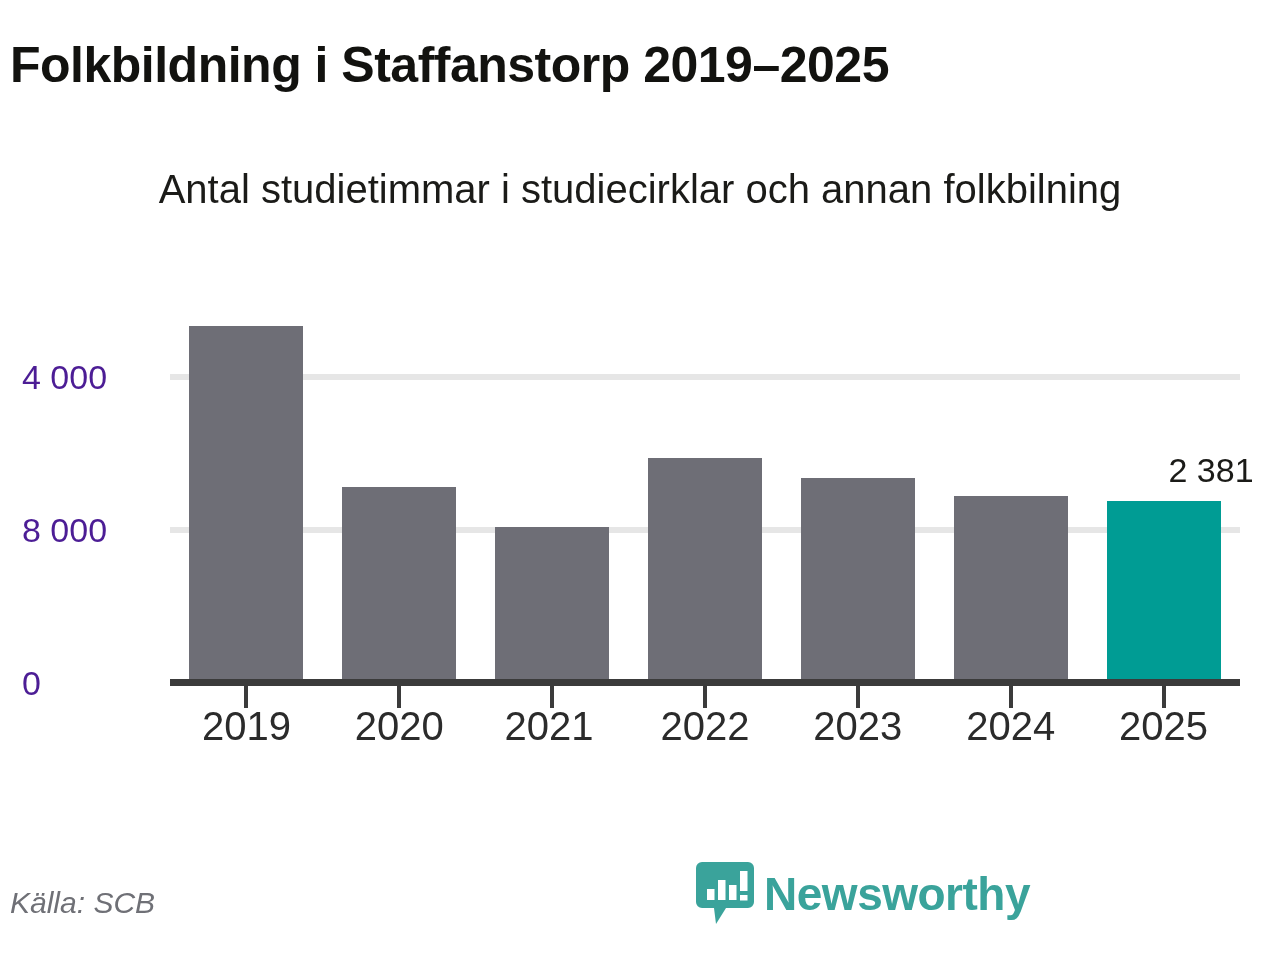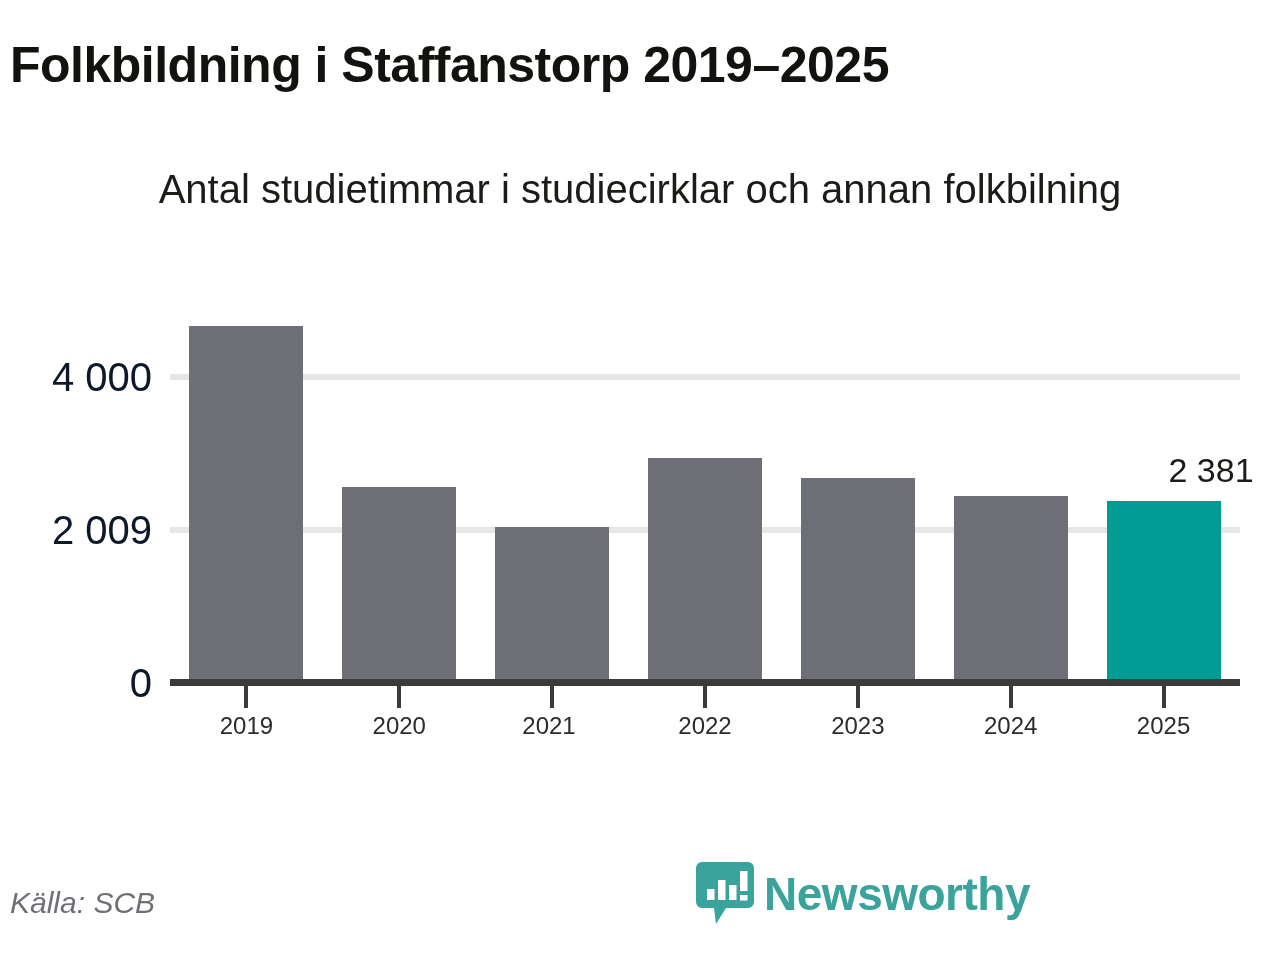--- a/index.html
+++ b/index.html
@@ -70,41 +70,40 @@
     top: 679px;
     width: 1070px;
     height: 7px;
     background: #3b3b3b;
   }
 
   .y-tick-label {
     position: absolute;
     right: 0;
     width: 120px;
-    text-align: right;
-    font-size: 40px;
+    font-size: 34px;
     line-height: 34px;
-    color: #0f172a;
+    color: #4c1d95;
     white-space: nowrap;
   }
 
   .x-tick-mark {
     position: absolute;
     top: 686px;
     width: 4px;
     height: 22px;
     background: #3b3b3b;
   }
 
   .x-tick-label {
     position: absolute;
     top: 704px;
     width: 140px;
     text-align: center;
-    font-size: 24px;
+    font-size: 40px;
     line-height: 44px;
     color: #2b2b2b;
   }
 
   .bar {
     position: absolute;
     bottom: 277px; 
   }
 
   .bar-value-label {
@@ -170,21 +169,21 @@
         <div class="bar" style="left: 342.286px; width: 114px; height: 195.84px; background: rgb(110, 110, 118);"></div>
         <div class="bar" style="left: 495.143px; width: 114px; height: 156.06px; background: rgb(110, 110, 118);"></div>
         <div class="bar" style="left: 648px; width: 114px; height: 224.91px; background: rgb(110, 110, 118);"></div>
         <div class="bar" style="left: 800.857px; width: 114px; height: 205.02px; background: rgb(110, 110, 118);"></div>
         <div class="bar" style="left: 953.714px; width: 114px; height: 186.66px; background: rgb(110, 110, 118);"></div>
         <div class="bar" style="left: 1106.57px; width: 114px; height: 182.147px; background: rgb(0, 156, 148);"></div>
       </div>
     <div class="axis-baseline"></div>
     <div id="ylabels-layer">
         <div class="y-tick-label" style="top: 666px; left: 22px; width: 130px;">0</div>
-        <div class="y-tick-label" style="top: 513px; left: 22px; width: 130px;">2 009</div>
+        <div class="y-tick-label" style="top: 513px; left: 22px; width: 130px;">8 000</div>
         <div class="y-tick-label" style="top: 360px; left: 22px; width: 130px;">4 000</div>
       </div>
     <div id="xaxis-layer">
         <div class="x-tick-mark" style="left: 244.429px; background: rgb(59, 59, 59);"></div>
         <div class="x-tick-label" style="left: 176.429px;">2019</div>
         <div class="x-tick-mark" style="left: 397.286px; background: rgb(59, 59, 59);"></div>
         <div class="x-tick-label" style="left: 329.286px;">2020</div>
         <div class="x-tick-mark" style="left: 550.143px; background: rgb(59, 59, 59);"></div>
         <div class="x-tick-label" style="left: 479px;">2021</div>
         <div class="x-tick-mark" style="left: 703px; background: rgb(59, 59, 59);"></div>

